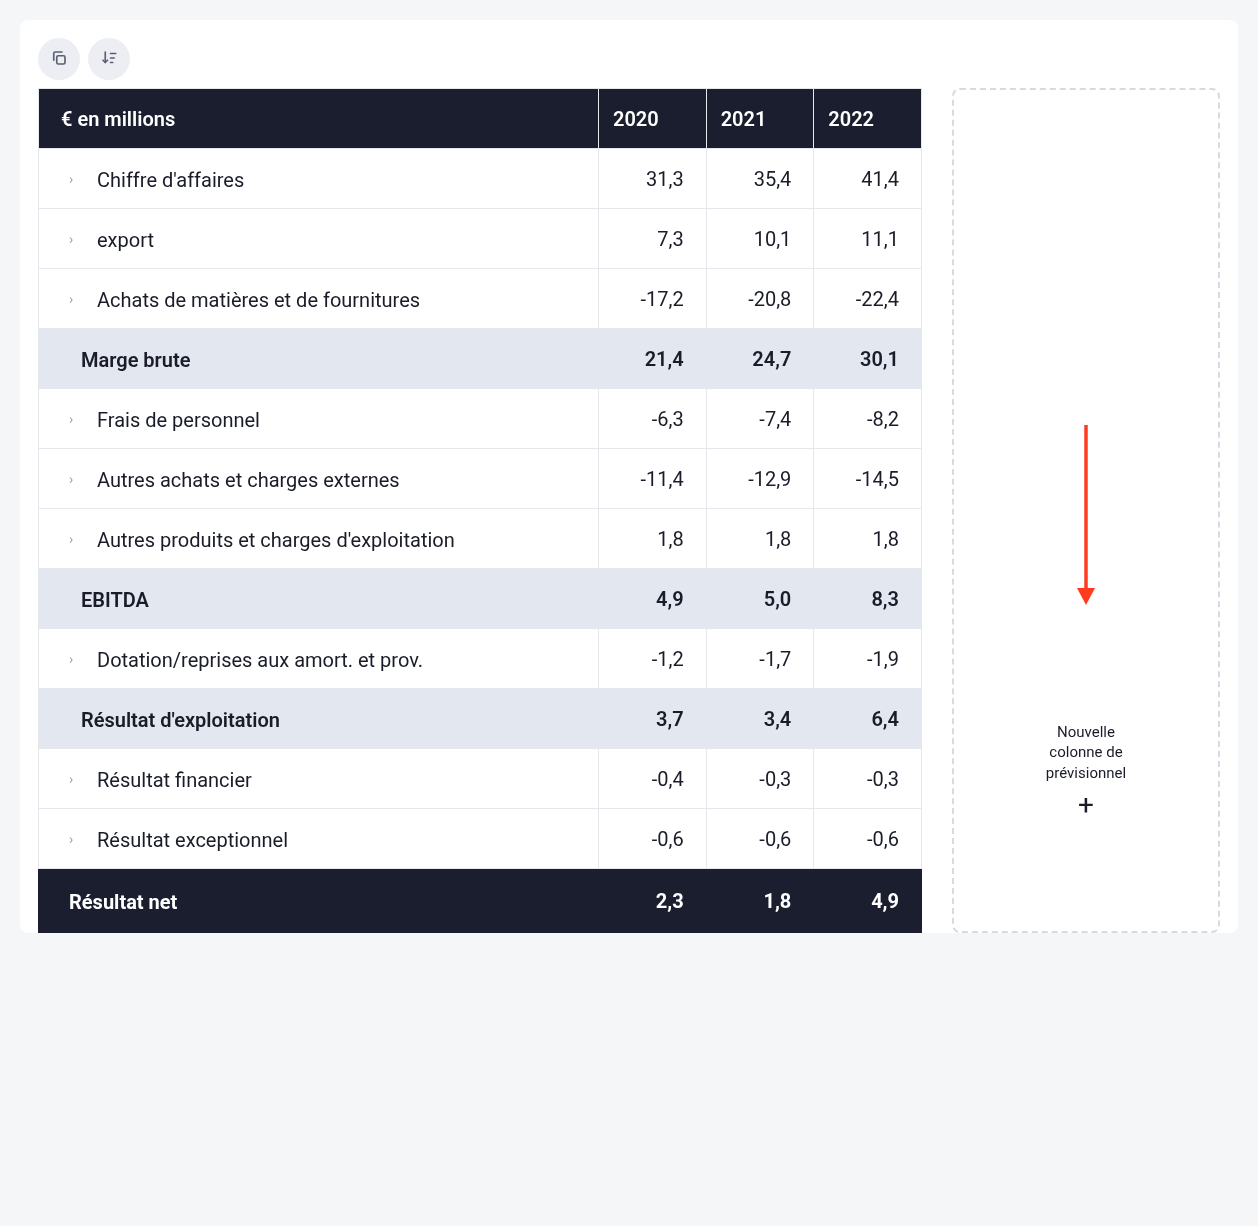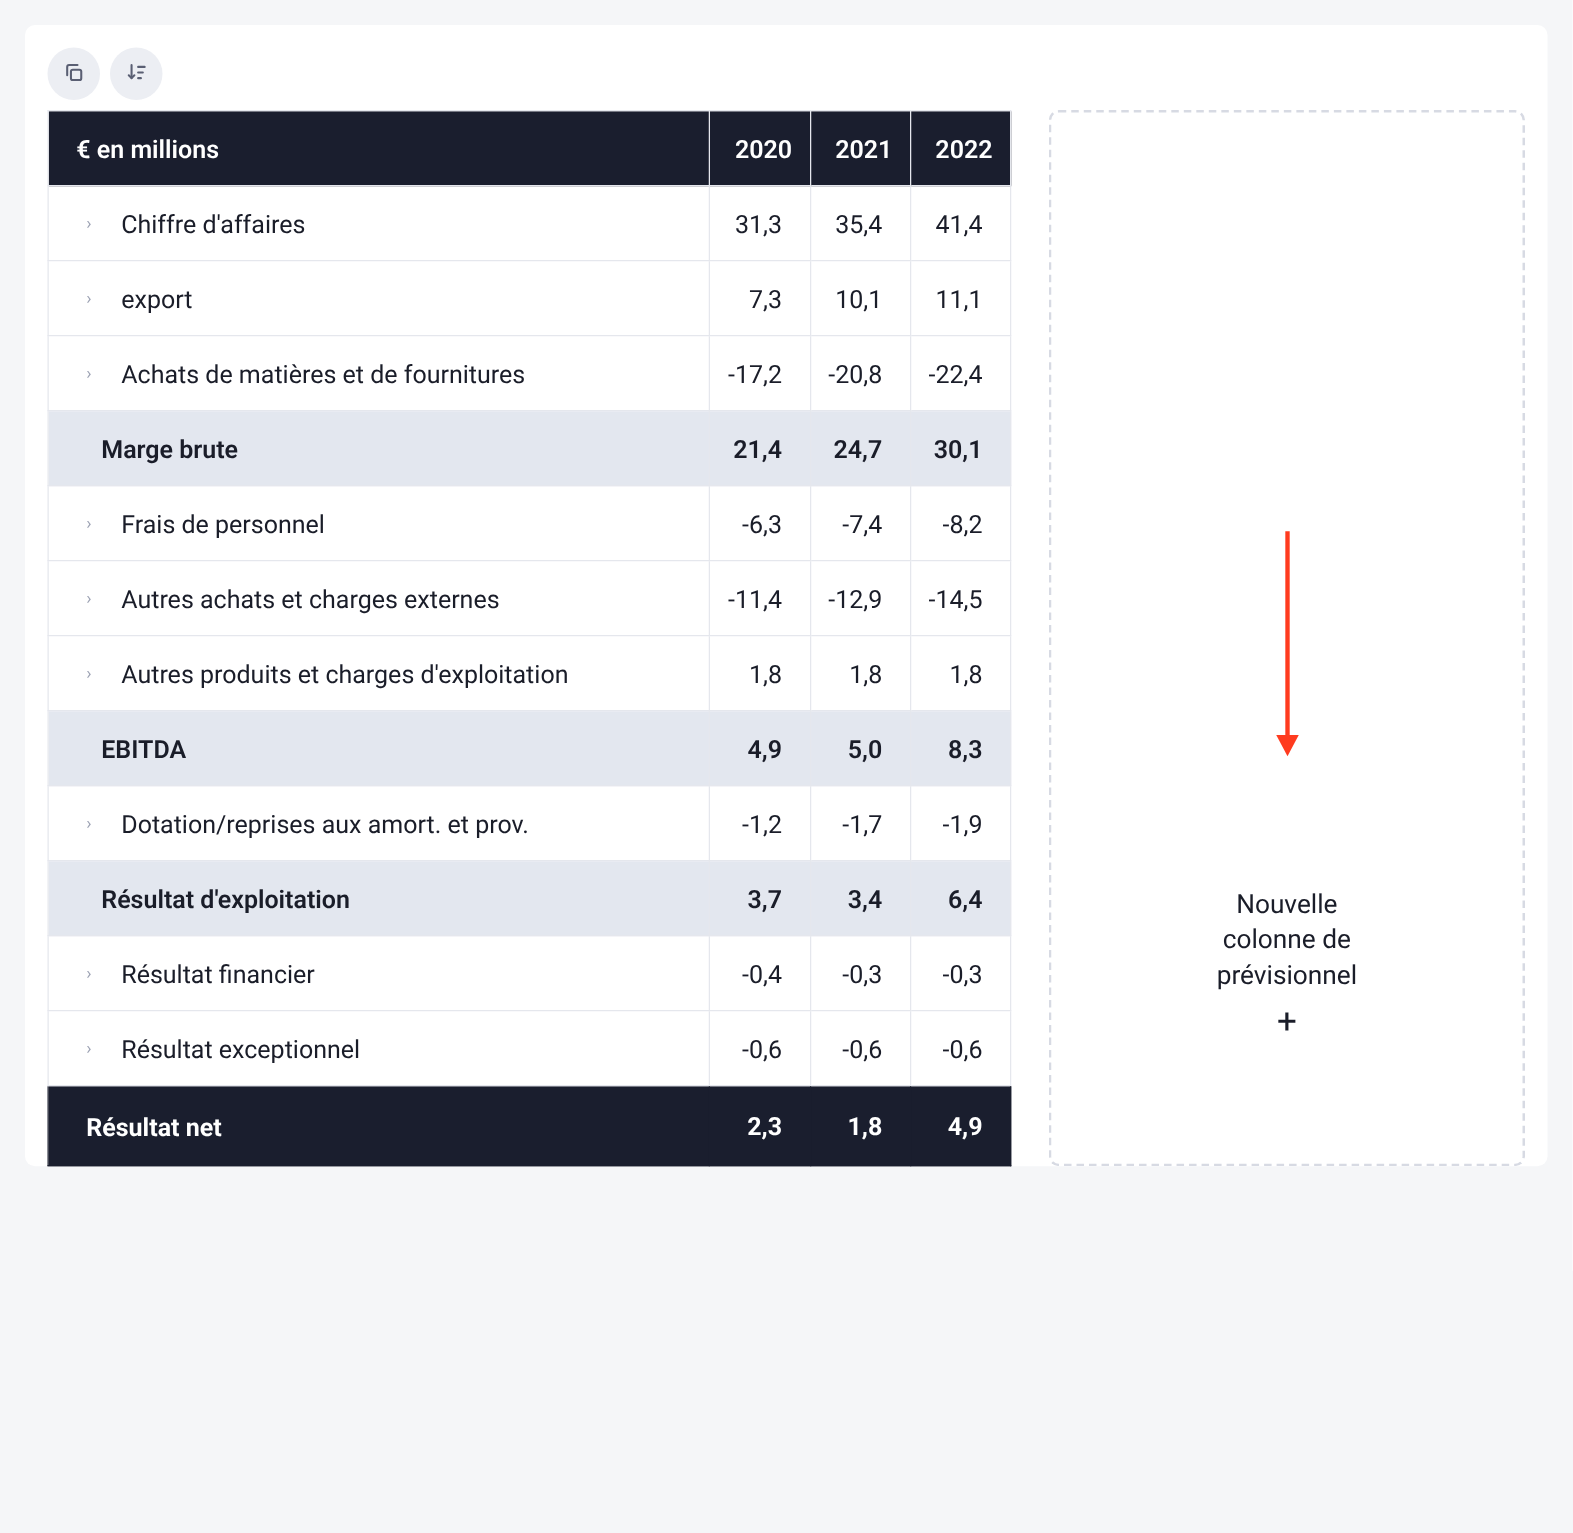--- a/index.html
+++ b/index.html
@@ -34,37 +34,37 @@
     cursor: pointer;
     color: #5a5f73;
   }
   .tool-btn svg { width: 18px; height: 18px; }
   .main-row {
     display: flex;
     gap: 30px;
     align-items: stretch;
   }
   .table-wrap {
-    width: 771px;
+    width: 884px;
   }
   table {
     width: 100%;
     border-collapse: collapse;
     font-size: 20px;
   }
   th, td {
     border: 1px solid #e5e7ed;
     padding: 0 14px;
     height: 60px;
   }
   th {
     background: #1a1e2e;
     color: #ffffff;
     font-weight: 600;
-    text-align: right;
+    text-align: left;
   }
   th.label-head {
     text-align: left;
     padding-left: 22px;
     width: 560px;
   }
   td.num {
     text-align: right;
     padding-right: 22px;
   }
@@ -112,21 +112,21 @@
     min-height: 100%;
   }
   .arrow-annotation {
     position: absolute;
     top: 330px;
     left: 50%;
     transform: translateX(-50%);
     color: #ff3b1f;
   }
   .side-text {
-    font-size: 21px;
+    font-size: 15px;
     text-align: center;
     line-height: 1.35;
     color: #1a1d29;
     margin-top: 520px;
   }
   .plus {
     font-size: 28px;
     font-weight: 400;
     line-height: 1;
   }

